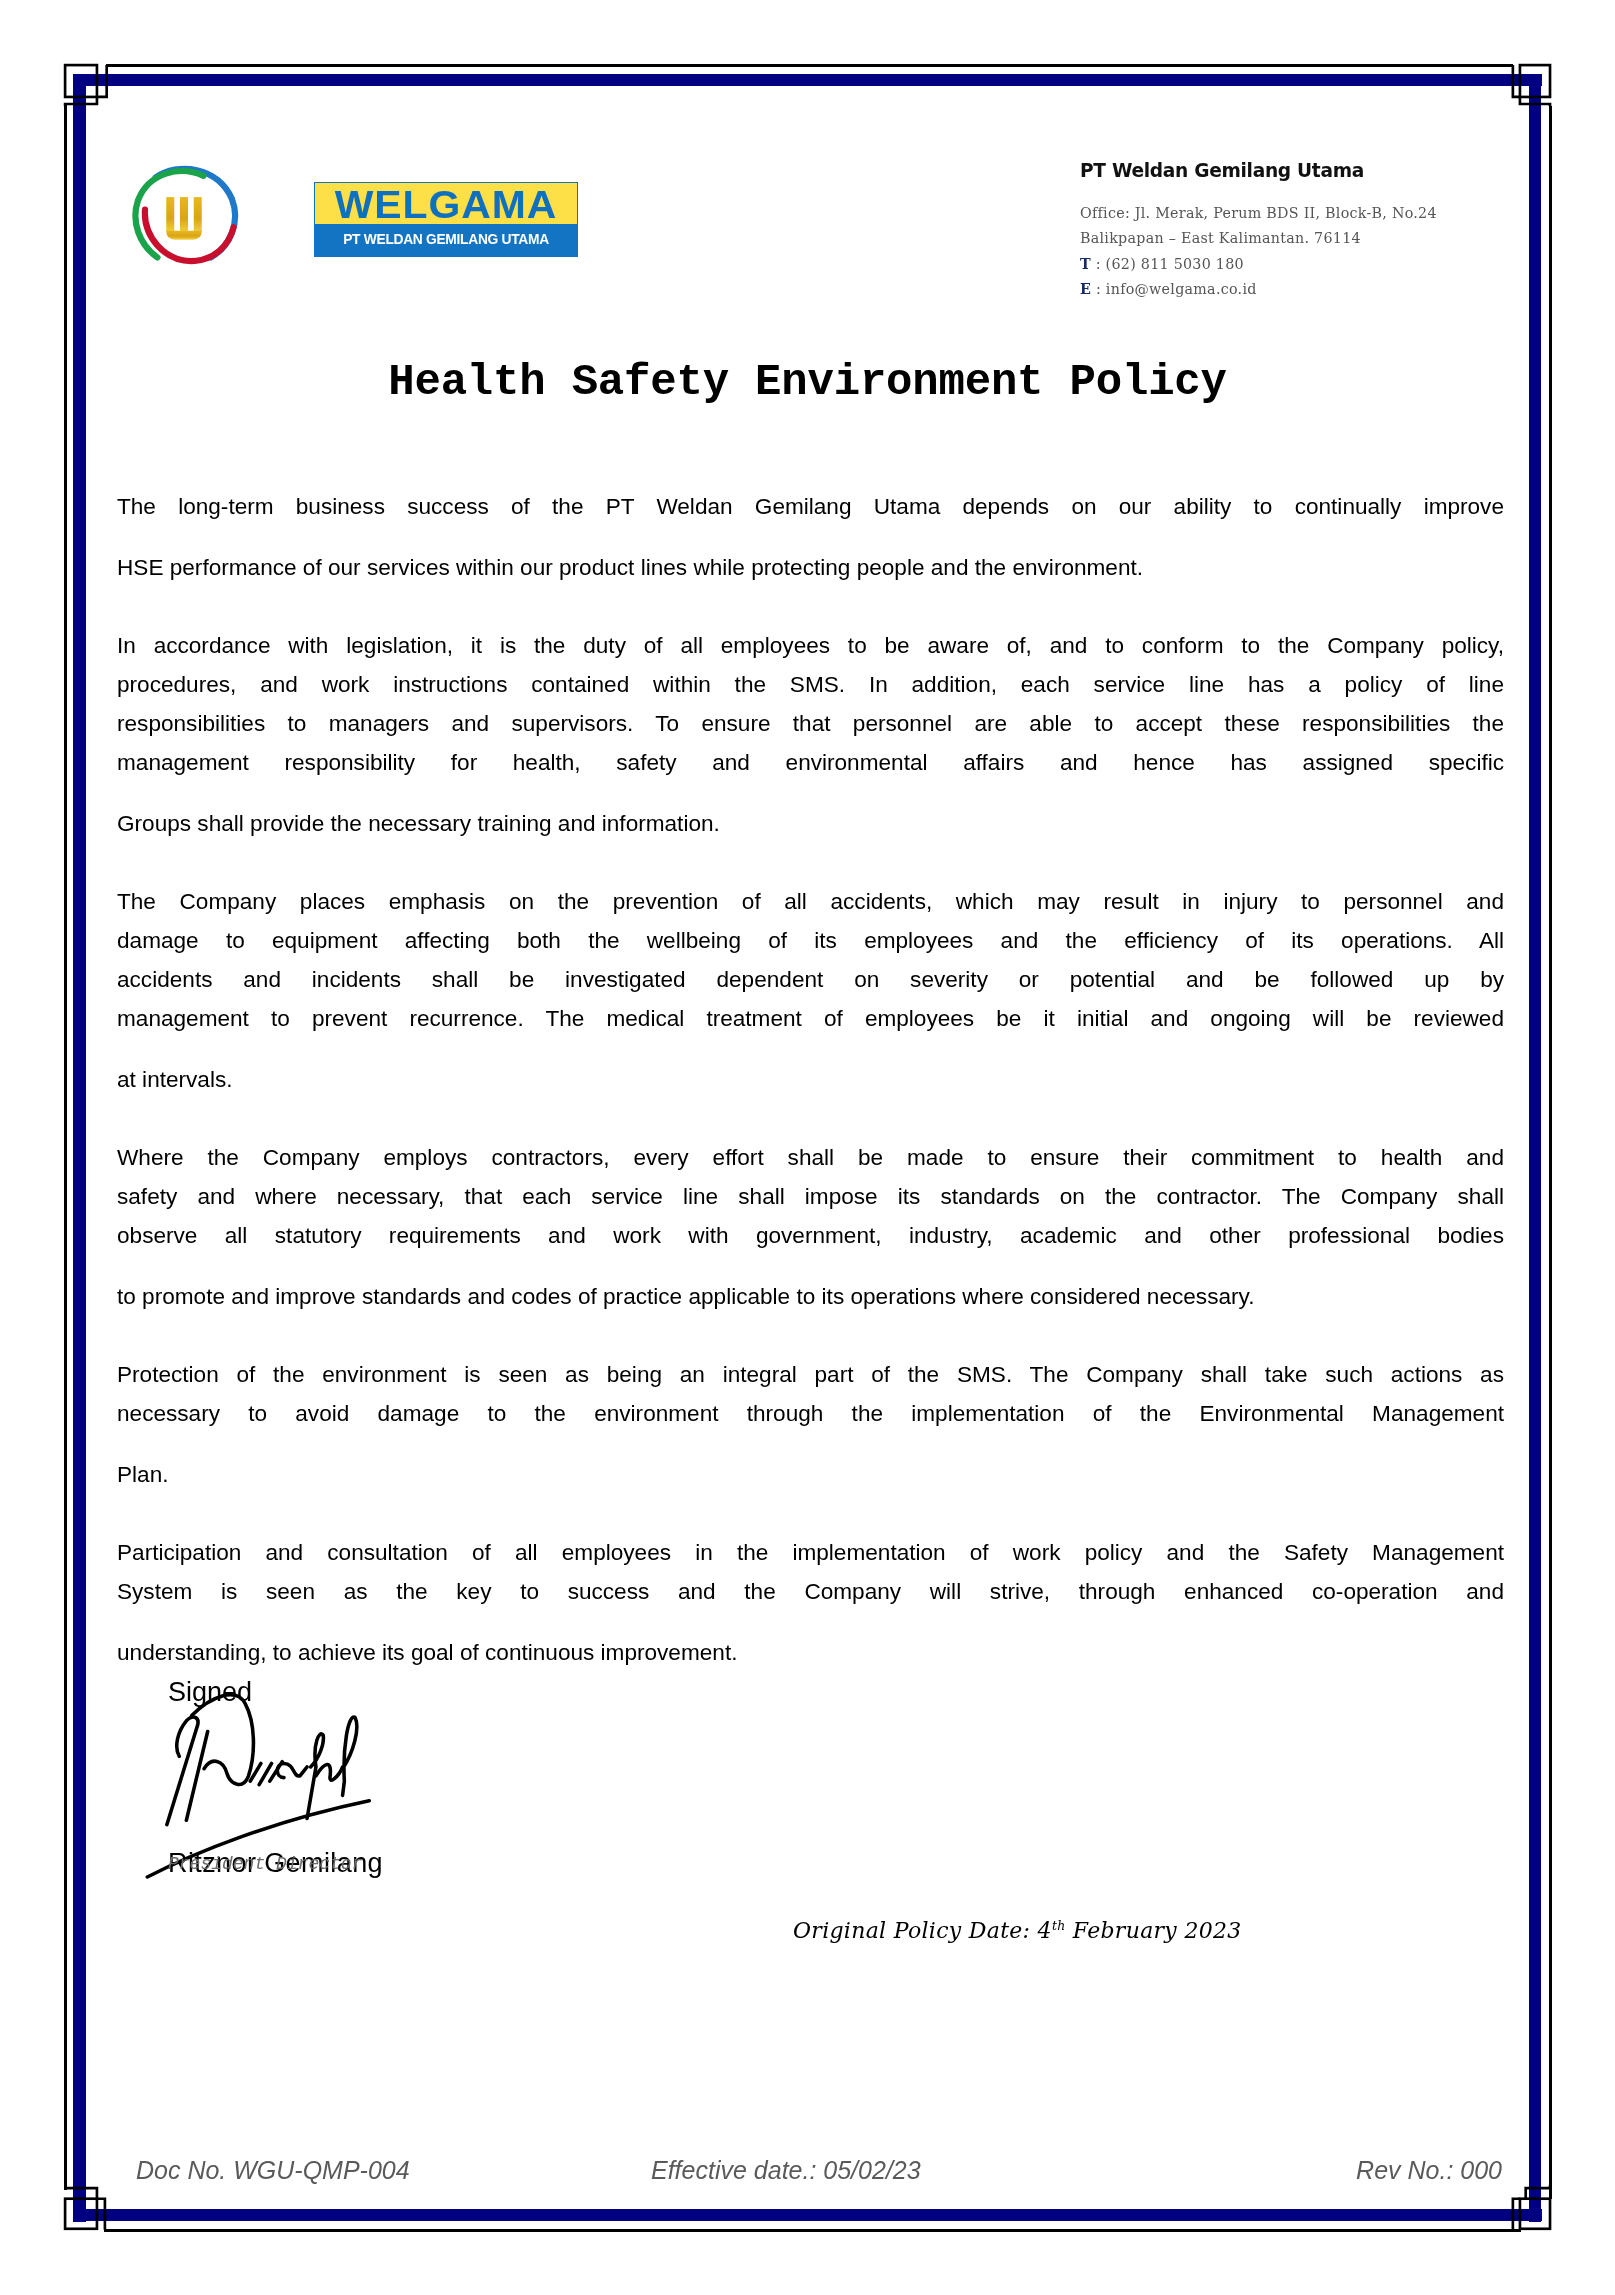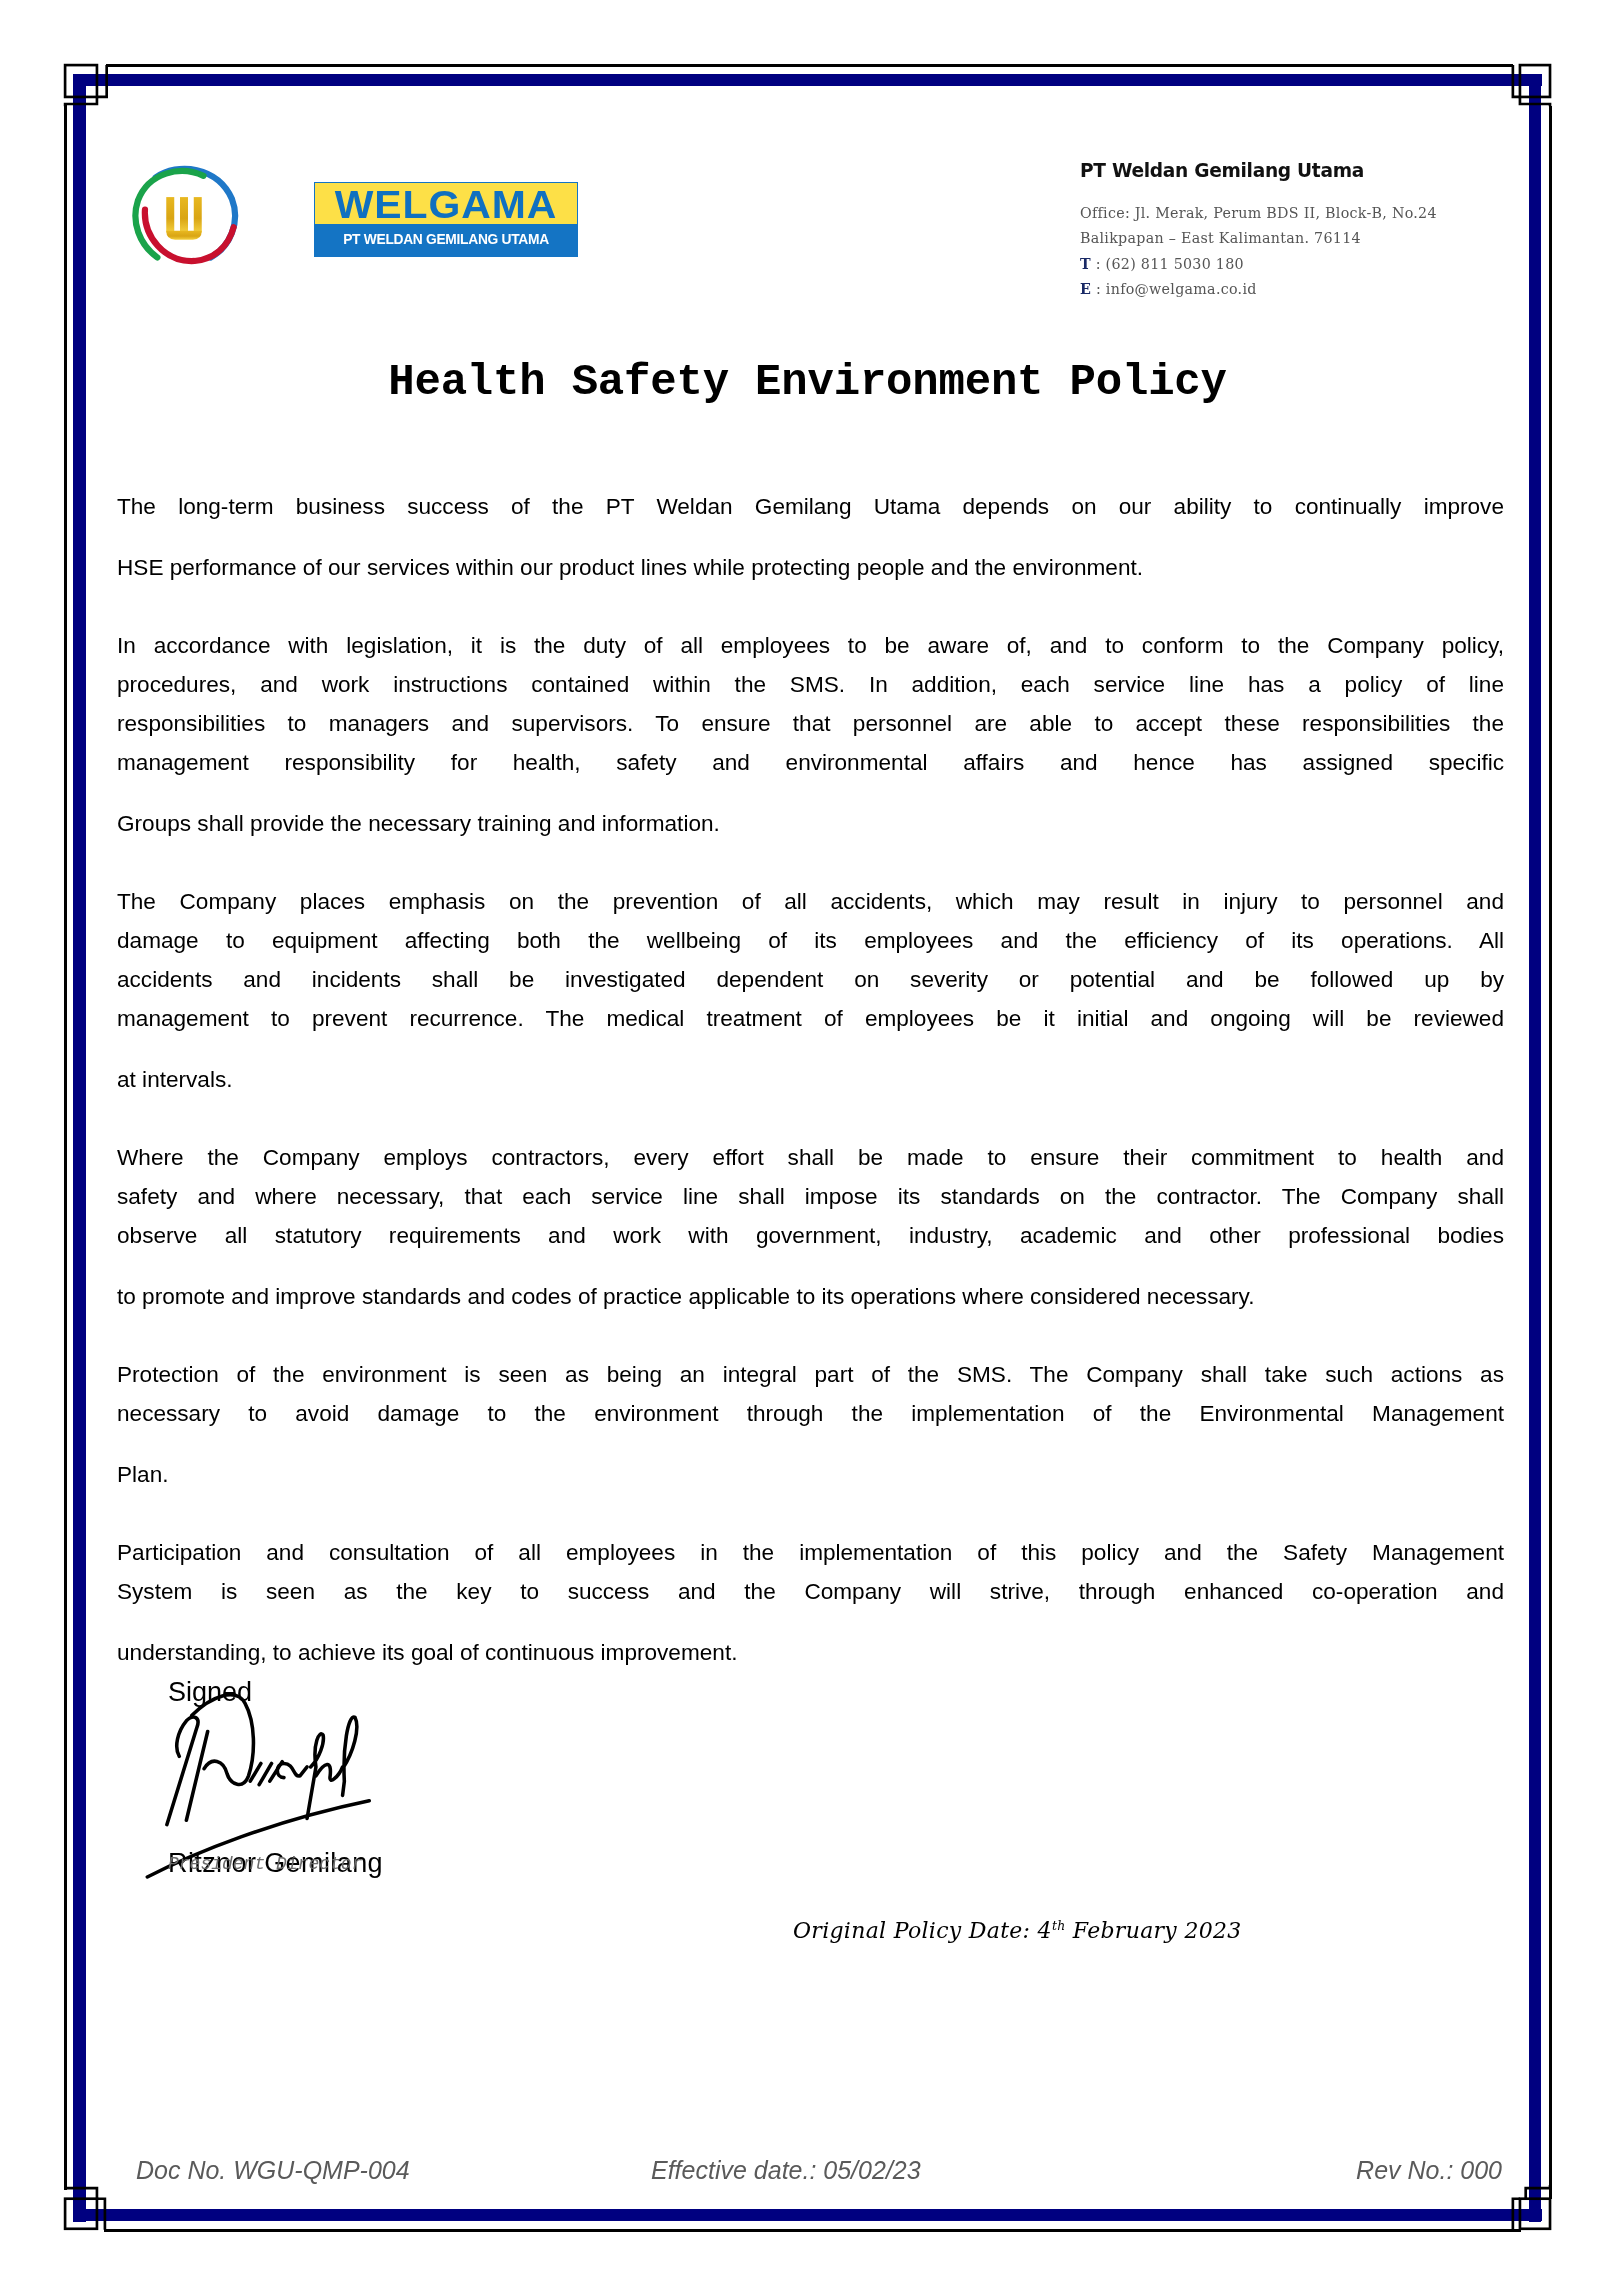--- a/index.html
+++ b/index.html
@@ -146,21 +146,21 @@
       <span class="line" style="white-space: nowrap; width: 1387px;">safety and where necessary, that each service line shall impose its standards on the contractor. The Company shall</span>
       <span class="line" style="white-space: nowrap; width: 1387px;">observe all statutory requirements and work with government, industry, academic and other professional bodies</span>
       <span class="line last" style="white-space: nowrap; width: 1387px;">to promote and improve standards and codes of practice applicable to its operations where considered necessary.</span>
     </p>
     <p class="para">
       <span class="line" style="white-space: nowrap; width: 1387px;">Protection of the environment is seen as being an integral part of the SMS. The Company shall take such actions as</span>
       <span class="line" style="white-space: nowrap; width: 1387px;">necessary to avoid damage to the environment through the implementation of the Environmental Management</span>
       <span class="line last" style="white-space: nowrap; width: 1387px;">Plan.</span>
     </p>
     <p class="para">
-      <span class="line" style="white-space: nowrap; width: 1387px;">Participation and consultation of all employees in the implementation of this policy and the Safety Management</span>
+      <span class="line" style="white-space: nowrap; width: 1387px;">Participation and consultation of all employees in the implementation of work policy and the Safety Management</span>
       <span class="line" style="white-space: nowrap; width: 1387px;">System is seen as the key to success and the Company will strive, through enhanced co-operation and</span>
       <span class="line last" style="white-space: nowrap; width: 1387px;">understanding, to achieve its goal of continuous improvement.</span>
     </p>
   </main>
 
 <div class="signed">Signed</div>
 <svg class="sig-svg" viewBox="0 0 320 235">
   <g fill="none" stroke="#000" stroke-width="4" stroke-linecap="round" stroke-linejoin="round">
 
     <path d="M28 165 L62 55 C66 44 58 40 50 48 C40 60 36 78 42 88"></path>

